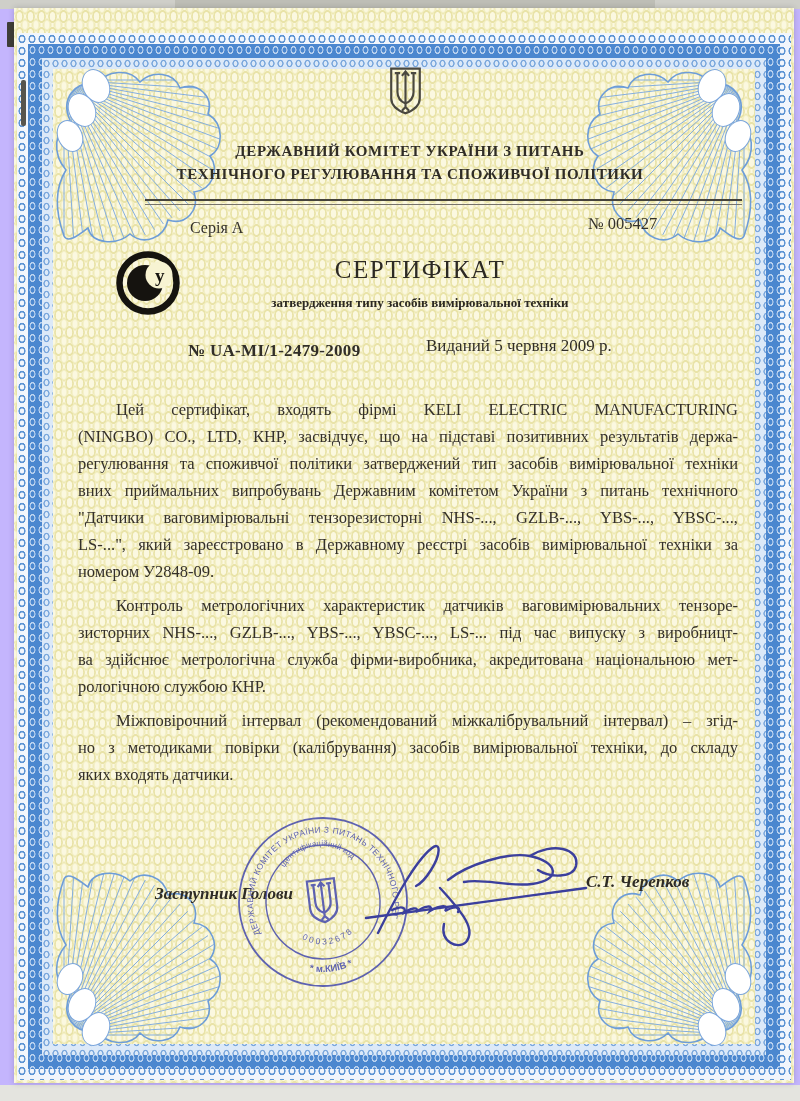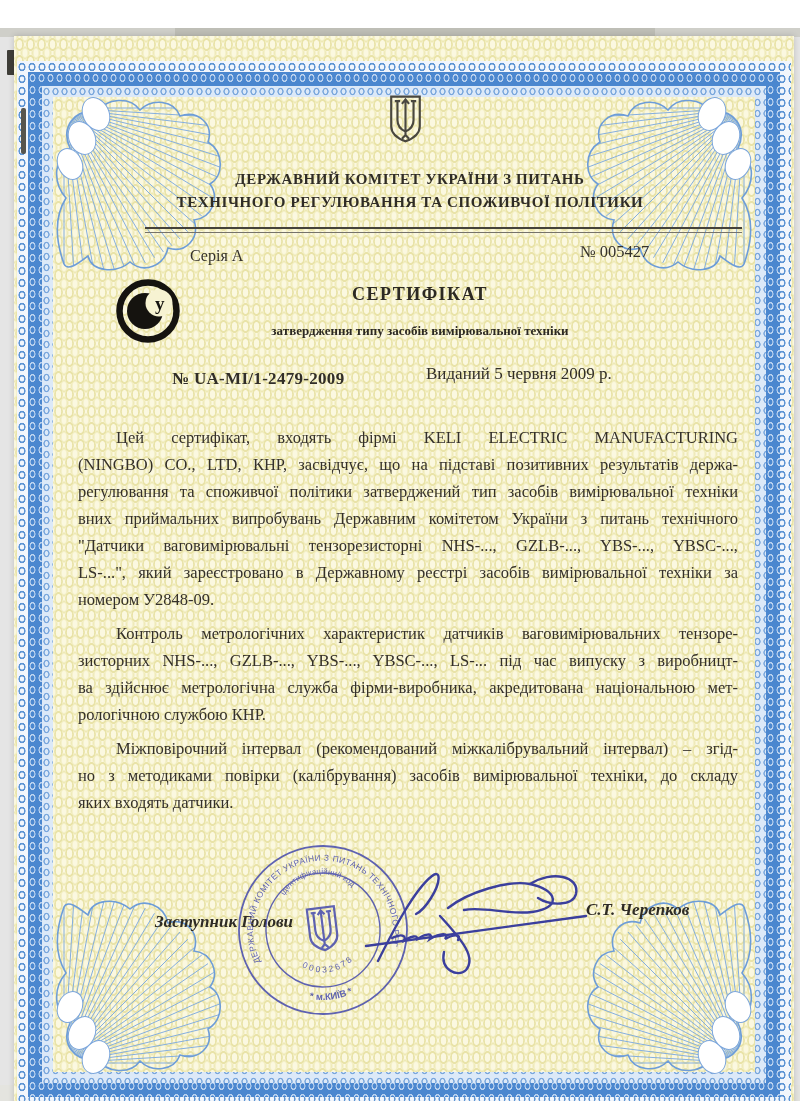--- a/index.html
+++ b/index.html
@@ -1,18 +1,18 @@
 <!DOCTYPE html>
 <html><head>
 <meta charset="utf-8">
 <style>
   html,body{margin:0;padding:0;}
   body{width:800px;height:1101px;position:relative;background:#ececе8;overflow:hidden;
        font-family:"Liberation Serif","DejaVu Serif",serif;}
-  .scan{position:absolute;inset:0;background:#e5e5e5;margin-top:28px;}
+  .scan{position:absolute;inset:0;background:#c4b5fd;}
   .scan-top{position:absolute;left:0;top:0;width:800px;height:9px;background:#cfcfc9;}
   .scan-top-smudge{position:absolute;left:175px;top:0;width:480px;height:9px;background:#b2b2aa;opacity:.6;}
   .scan-bottom{position:absolute;left:0;bottom:0;width:800px;height:16px;background:#e4e4df;}
   .staple{position:absolute;left:21px;top:80px;width:5px;height:46px;background:#57554e;border-radius:2px;}
   .edge-mark{position:absolute;left:7px;top:22px;width:9px;height:25px;background:#3f3e38;border-radius:1px;}
 
   
   .paper{position:absolute;left:14px;top:8px;width:780px;height:1075px;
     background-color:#fbf8e0;
     background-image:
@@ -56,25 +56,25 @@
   
   .abs{position:absolute;}
   .emblem{left:387px;top:66px;width:37px;height:50px;color:#4a483f;}
   .emblem use{stroke:#4a483f;stroke-width:2.4;}
   .hline{left:60px;width:700px;text-align:center;font-weight:bold;color:#2f2c26;
          font-size:15px;letter-spacing:.6px;}
   .h1{top:143px;}
   .h2{top:166px;}
   .rule{left:145px;top:199px;width:597px;height:3px;border-top:2.5px solid #45423a;border-bottom:1px solid #76736a;}
   .series{left:190px;top:219px;font-size:16px;color:#34312b;}
-  .blankno{left:580px;top:214px;font-size:16.5px;color:#34312b;}
-  .cert-title{left:170px;top:256px;width:500px;text-align:center;font-size:18px;font-weight:bold;
+  .blankno{left:580px;top:214px;font-size:16.5px;color:#34312b;padding-left:8px;}
+  .cert-title{left:170px;top:256px;width:500px;text-align:center;font-size:25px;font-weight:normal;
               letter-spacing:1.5px;color:#2c2923;}
   .cert-sub{left:130px;top:295px;width:580px;text-align:center;font-size:13px;font-weight:bold;color:#2c2923;}
-  .cert-no{left:172px;top:341px;font-size:17px;font-weight:bold;color:#312e28;letter-spacing:.3px;}
+  .cert-no{left:172px;top:341px;font-size:17px;font-weight:bold;color:#312e28;letter-spacing:.3px;padding-left:16px;}
   .issued{left:426px;top:336px;font-size:17px;color:#312e28;}
 
   .mark-svg{left:114px;top:249px;width:68px;height:68px;}
 
   #body-text{left:78px;top:396px;width:660px;color:#34302a;font-size:16.5px;line-height:27px;}
   .para{margin-bottom:7px;}
   .bline{text-align:justify;text-align-last:justify;white-space:normal;}
   .bline.first{text-indent:38px;}
   .bline.blast{text-align-last:left;}
 

